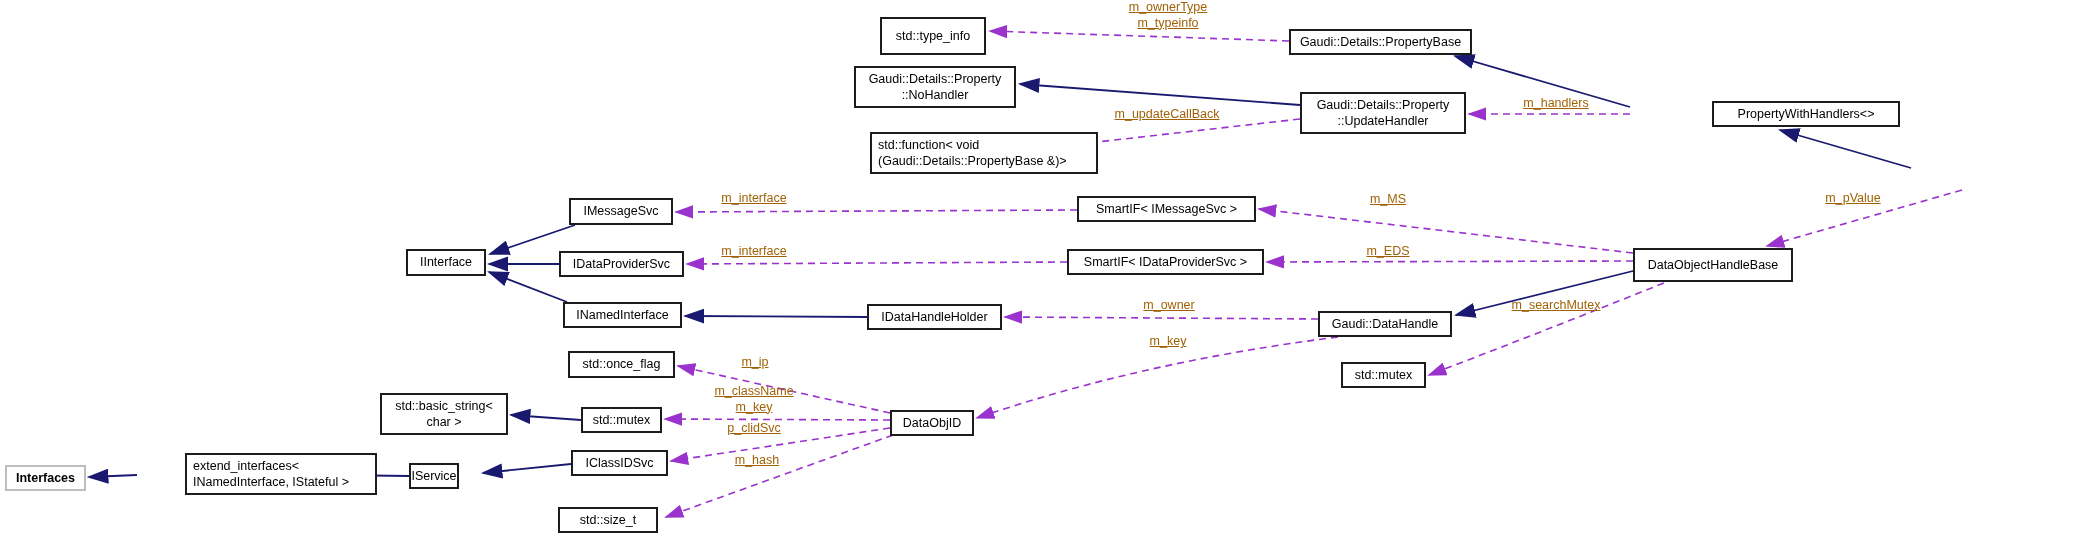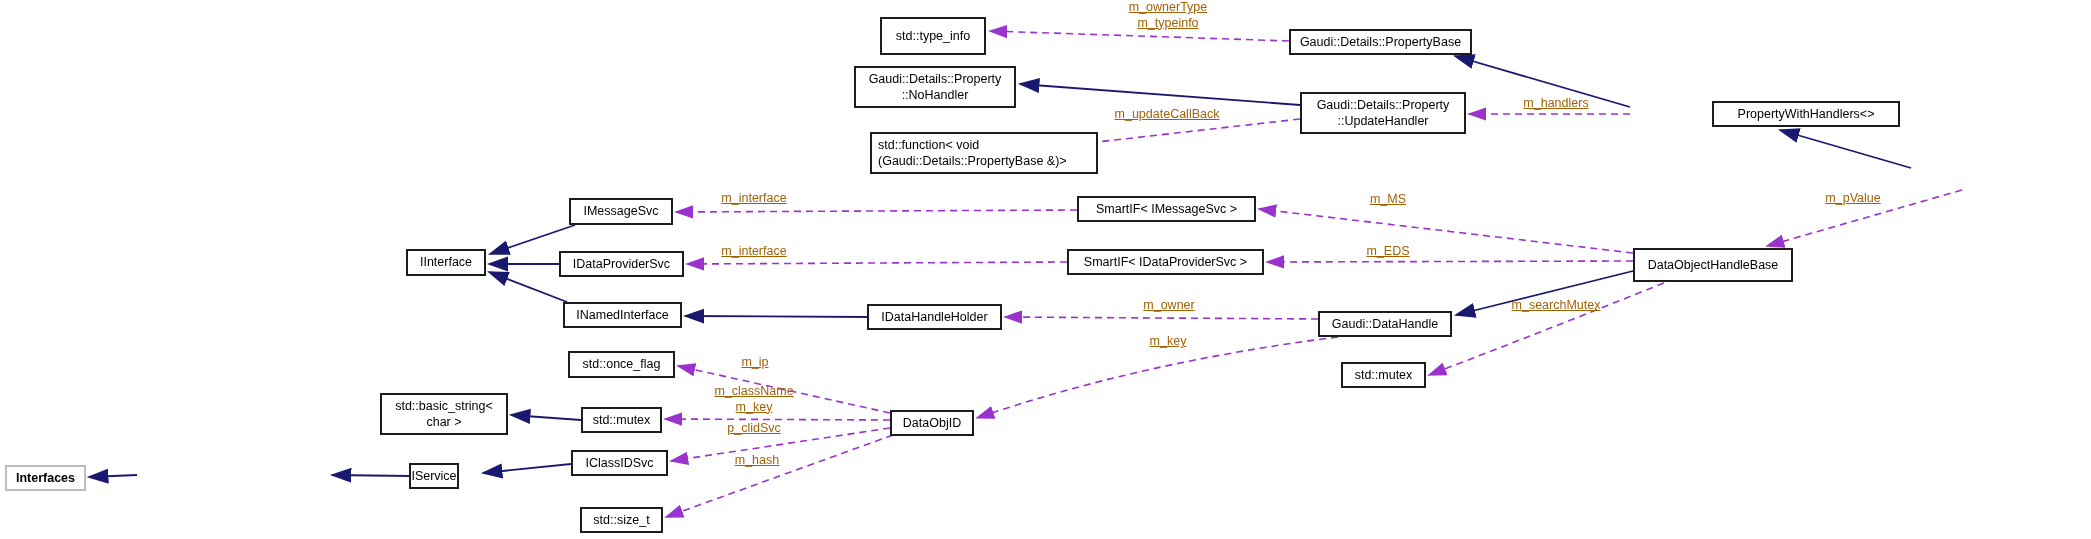--- a/index.html
+++ b/index.html
@@ -82,23 +82,25 @@
   <div class="node" style="left:1633px;top:248px;width:160px;height:34px">DataObjectHandleBase</div>
   <div class="node" style="left:867px;top:304px;width:135px;height:26px">IDataHandleHolder</div>
   <div class="node" style="left:1318px;top:311px;width:134px;height:26px">Gaudi::DataHandle</div>
   <div class="node" style="left:1341px;top:362px;width:85px;height:26px">std::mutex</div>
   <div class="node" style="left:568px;top:351px;width:107px;height:27px">std::once_flag</div>
   <div class="node" style="left:380px;top:393px;width:128px;height:42px">std::basic_string&lt;
 char &gt;</div>
   <div class="node" style="left:581px;top:407px;width:81px;height:26px">std::mutex</div>
   <div class="node" style="left:890px;top:410px;width:84px;height:26px">DataObjID</div>
   <div class="node external" style="left:5px;top:465px;width:81px;height:26px">Interfaces</div>
+  <div class="node align-left" style="left:137px;top:453px;width:192px;height:42px">extend_interfaces&lt;
+ INamedInterface, IStateful &gt;</div>
   <div class="node" style="left:409px;top:463px;width:50px;height:26px">IService</div>
   <div class="node" style="left:571px;top:450px;width:97px;height:26px">IClassIDSvc</div>
-  <div class="node" style="left:580px;top:507px;width:83px;height:26px">std::size_t</div>
+  <div class="node" style="left:558px;top:507px;width:100px;height:26px">std::size_t</div>
 
   <div class="edge-label" style="left:1168px;top:0px">m_ownerType
 m_typeinfo</div>
   <div class="edge-label" style="left:1167px;top:107px">m_updateCallBack</div>
   <div class="edge-label" style="left:1556px;top:96px">m_handlers</div>
   <div class="edge-label" style="left:1853px;top:191px">m_pValue</div>
   <div class="edge-label" style="left:1388px;top:192px">m_MS</div>
   <div class="edge-label" style="left:1388px;top:244px">m_EDS</div>
   <div class="edge-label" style="left:754px;top:191px">m_interface</div>
   <div class="edge-label" style="left:754px;top:244px">m_interface</div>

